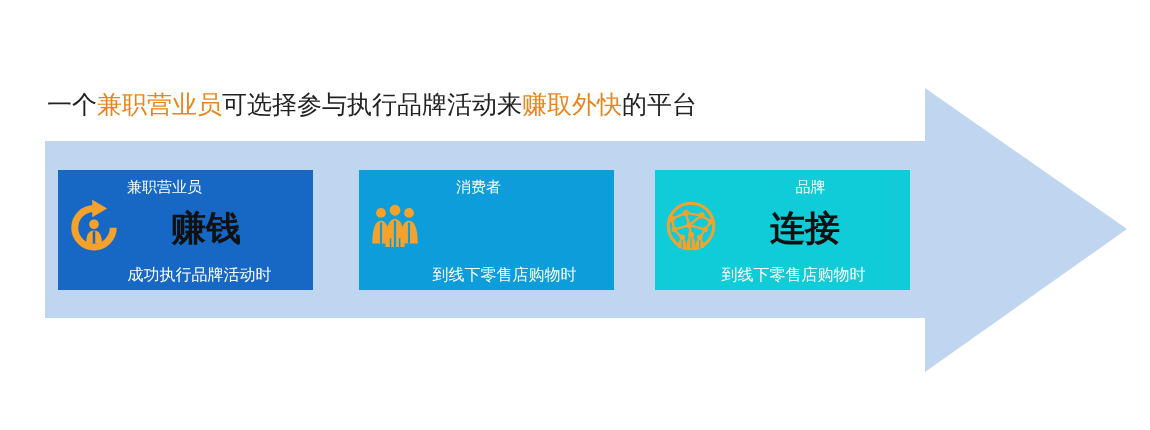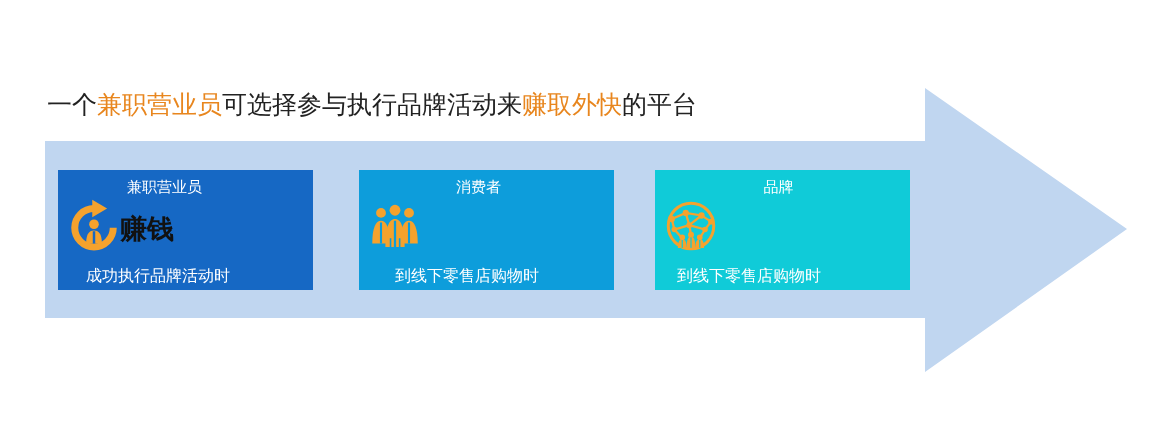--- a/index.html
+++ b/index.html
@@ -65,48 +65,48 @@
     width: 100%;
     text-align: center;
     color: #ffffff;
     font-size: 15px;
     line-height: 20px;
     font-family: "Liberation Sans", "DejaVu Sans", sans-serif;
     font-weight: normal;
   }
   #card-0 .card-role { padding-right: 42px; box-sizing: border-box; }
   #card-1 .card-role { padding-right: 16px; box-sizing: border-box; }
-  #card-2 .card-role { padding-right: 8px; box-sizing: border-box; }
+  #card-2 .card-role { padding-right: 8px; box-sizing: border-box; margin-left: 32px; }
 
   .card-headline {
     position: absolute;
     top: 40px;
     left: 60px;
     width: 195px;
-    text-align: left;
+    text-align: center;
     color: #111111;
-    font-size: 27px;
+    font-size: 35px;
     line-height: 38px;
-    font-family: Liberation Sans, sans-serif;
+    font-family: Liberation Serif, serif;
     font-weight: bold;
   }
   #card-0 .card-headline { left: 62px; width: 172px; }
   #card-1 .card-headline { left: 58px; width: 180px; }
   #card-2 .card-headline { left: 60px; width: 180px; }
 
   .card-caption {
     position: absolute;
     bottom: 3px;
     left: 0;
     width: 100%;
-    text-align: left;
+    text-align: center;
     color: #ffffff;
     font-size: 16px;
     line-height: 22px;
-    font-family: Liberation Serif, serif;
+    font-family: Liberation Mono, monospace;
   }
   #card-0 .card-caption { padding-left: 28px; box-sizing: border-box; }
   #card-1 .card-caption { padding-left: 36px; box-sizing: border-box; }
   #card-2 .card-caption { padding-left: 22px; box-sizing: border-box; }
 
   .card-icon {
     position: absolute;
     left: 8px;
     top: 28px;
     width: 56px;
@@ -199,16 +199,17 @@
           <circle cx="42" cy="45" r="3.2"></circle>
           <path d="M37 57 C37 49 39 47 42 47 C45 47 47 49 47 57 Z"></path>
         </g>
         <g fill="#10CBD8">
           <rect x="21.3" y="48" width="1.4" height="9"></rect>
           <rect x="31.3" y="45" width="1.4" height="12"></rect>
           <rect x="41.3" y="48" width="1.4" height="9"></rect>
         </g>
       </svg>
     </div>
+    <div class="card-headline">连接</div>
     <div class="card-caption">到线下零售店购物时</div>
   </div>
 
 </div>
 
 </body></html>

